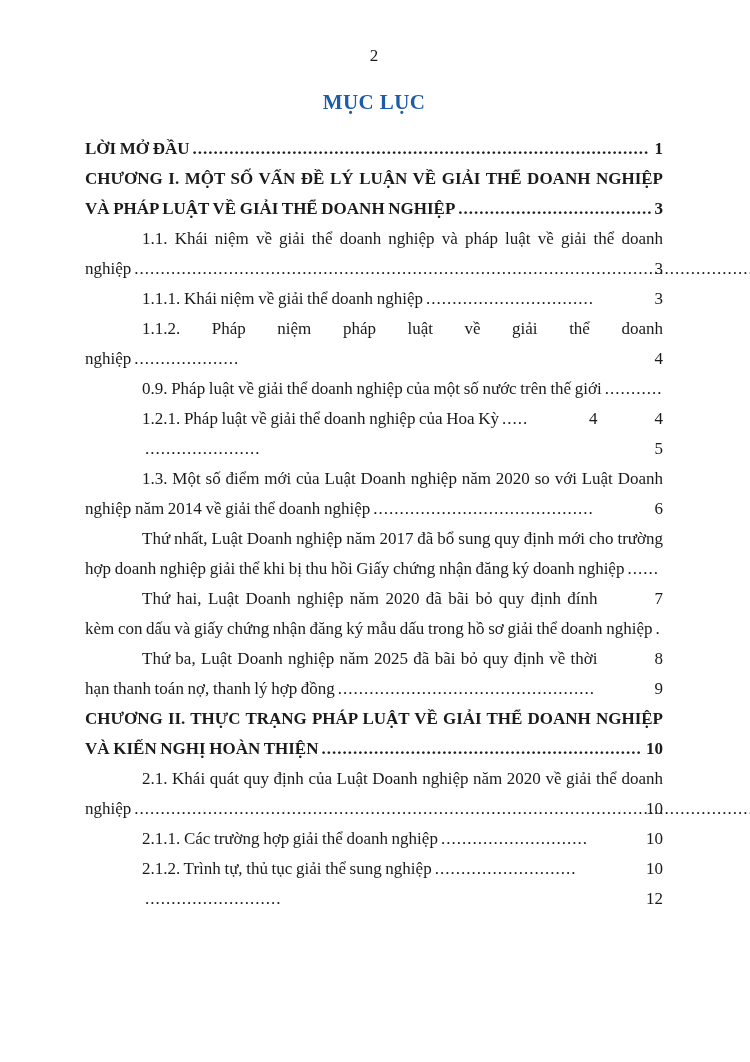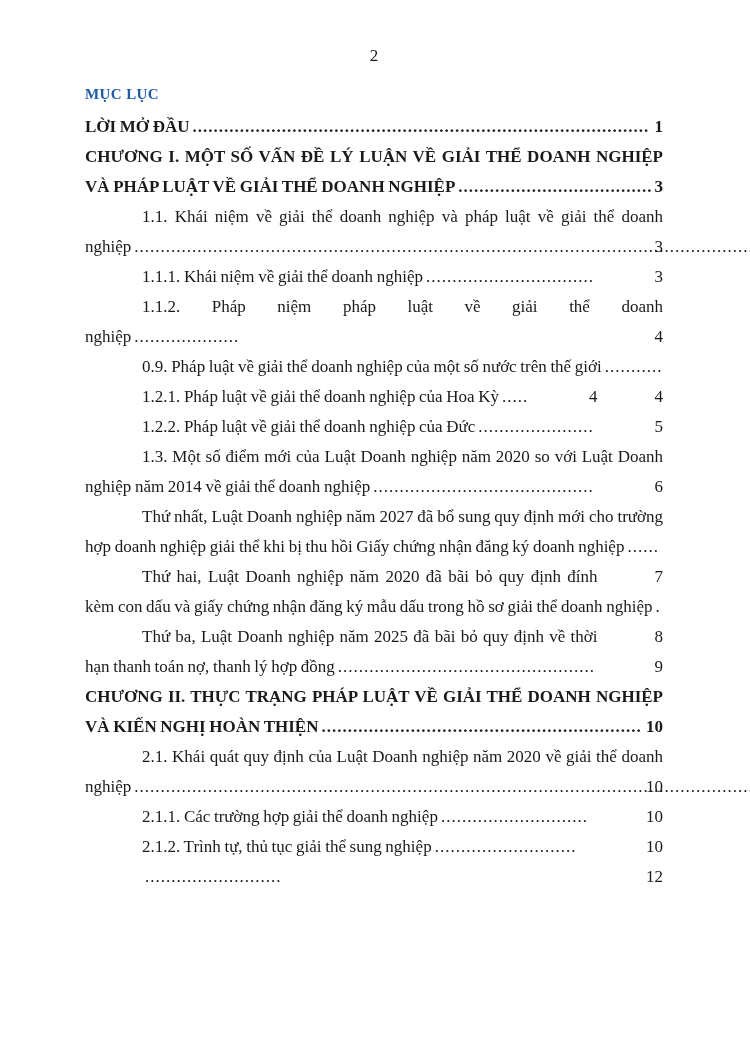--- a/index.html
+++ b/index.html
@@ -16,27 +16,28 @@
     height: 1062px;
     background: #ffffff;
     padding: 46px 87px 0 85px;
   }
   .page-head {
     text-align: center;
     font-size: 17px;
     line-height: 20px;
   }
   .toc-title {
-    font-size: 15px;
+    text-align: center;
+    font-size: 21px;
     font-weight: bold;
     letter-spacing: 0.4px;
-    margin-top: 16px;
+    margin-top: 24px;
     line-height: 24px;
   }
-  .toc { margin-top: 6px; }
+  .toc { margin-top: 20px; }
   .entry {
     font-size: 17px;
     line-height: 30px;
     text-align: justify;
     word-spacing: -0.6px;
   }
   .entry.chapter { font-weight: bold; }
   .entry.section { text-indent: 57px; }
   .epage { float: right; }
   .edots {
@@ -54,23 +55,23 @@
   </header>
   <h1 class="toc-title" style="color: rgb(31, 92, 168);">MỤC LỤC</h1>
   <section class="toc" id="toc">
       <p class="entry chapter"><span class="etext">LỜI MỞ ĐẦU</span><span class="epage">1</span><span class="edots">.......................................................................................</span></p>
       <p class="entry chapter"><span class="etext">CHƯƠNG I. MỘT SỐ VẤN ĐỀ LÝ LUẬN VỀ GIẢI THỂ DOANH NGHIỆP VÀ PHÁP LUẬT VỀ GIẢI THỂ DOANH NGHIỆP</span><span class="epage">3</span><span class="edots">.....................................</span></p>
       <p class="entry section"><span class="etext">1.1. Khái niệm về giải thể doanh nghiệp và pháp luật về giải thể doanh nghiệp</span><span class="epage">3</span><span class="edots">....................................................................................................................................................................................................................................................................................................................................................................................................................................................................................................................</span></p>
       <p class="entry section"><span class="etext">1.1.1. Khái niệm về giải thể doanh nghiệp</span><span class="epage">3</span><span class="edots">................................</span></p>
       <p class="entry section"><span class="etext">1.1.2. Pháp niệm pháp luật về giải thể doanh nghiệp</span><span class="epage">4</span><span class="edots">....................</span></p>
       <p class="entry section"><span class="etext">0.9. Pháp luật về giải thể doanh nghiệp của một số nước trên thế giới</span><span class="epage">4</span><span class="edots">...........</span></p>
       <p class="entry section"><span class="etext">1.2.1. Pháp luật về giải thể doanh nghiệp của Hoa Kỳ</span><span class="epage">4</span><span class="edots">.....</span></p>
-      <p class="entry section"><span class="etext">1.2.2. Pháp luật về giải thể doanh nghiệp của Đức</span><span class="epage">5</span><span class="edots">......................</span></p>
+      <p class="entry section"><span class="epage">5</span><span class="edots">......................</span></p>
       <p class="entry section"><span class="etext">1.3. Một số điểm mới của Luật Doanh nghiệp năm 2020 so với Luật Doanh nghiệp năm 2014 về giải thể doanh nghiệp</span><span class="epage">6</span><span class="edots">..........................................</span></p>
-      <p class="entry section"><span class="etext">Thứ nhất, Luật Doanh nghiệp năm 2027 đã bổ sung quy định mới cho trường hợp doanh nghiệp giải thể khi bị thu hồi Giấy chứng nhận đăng ký doanh nghiệp</span><span class="epage">7</span><span class="edots">......</span></p>
+      <p class="entry section"><span class="etext">Thứ nhất, Luật Doanh nghiệp năm 2017 đã bổ sung quy định mới cho trường hợp doanh nghiệp giải thể khi bị thu hồi Giấy chứng nhận đăng ký doanh nghiệp</span><span class="epage">7</span><span class="edots">......</span></p>
       <p class="entry section"><span class="etext">Thứ hai, Luật Doanh nghiệp năm 2020 đã bãi bỏ quy định đính kèm con dấu và giấy chứng nhận đăng ký mẫu dấu trong hồ sơ giải thể doanh nghiệp</span><span class="epage">8</span><span class="edots">.</span></p>
       <p class="entry section"><span class="etext">Thứ ba, Luật Doanh nghiệp năm 2025 đã bãi bỏ quy định về thời hạn thanh toán nợ, thanh lý hợp đồng</span><span class="epage">9</span><span class="edots">.................................................</span></p>
       <p class="entry chapter"><span class="etext">CHƯƠNG II. THỰC TRẠNG PHÁP LUẬT VỀ GIẢI THỂ DOANH NGHIỆP VÀ KIẾN NGHỊ HOÀN THIỆN</span><span class="epage">10</span><span class="edots">.............................................................</span></p>
       <p class="entry section"><span class="etext">2.1. Khái quát quy định của Luật Doanh nghiệp năm 2020 về giải thể doanh nghiệp</span><span class="epage">10</span><span class="edots">....................................................................................................................................................................................................................................................................................................................................................................................................................................................................................................................</span></p>
       <p class="entry section"><span class="etext">2.1.1. Các trường hợp giải thể doanh nghiệp</span><span class="epage">10</span><span class="edots">............................</span></p>
       <p class="entry section"><span class="etext">2.1.2. Trình tự, thủ tục giải thể sung nghiệp</span><span class="epage">10</span><span class="edots">...........................</span></p>
       <p class="entry section"><span class="epage">12</span><span class="edots">..........................</span></p>
     </section>
 </div>
 

